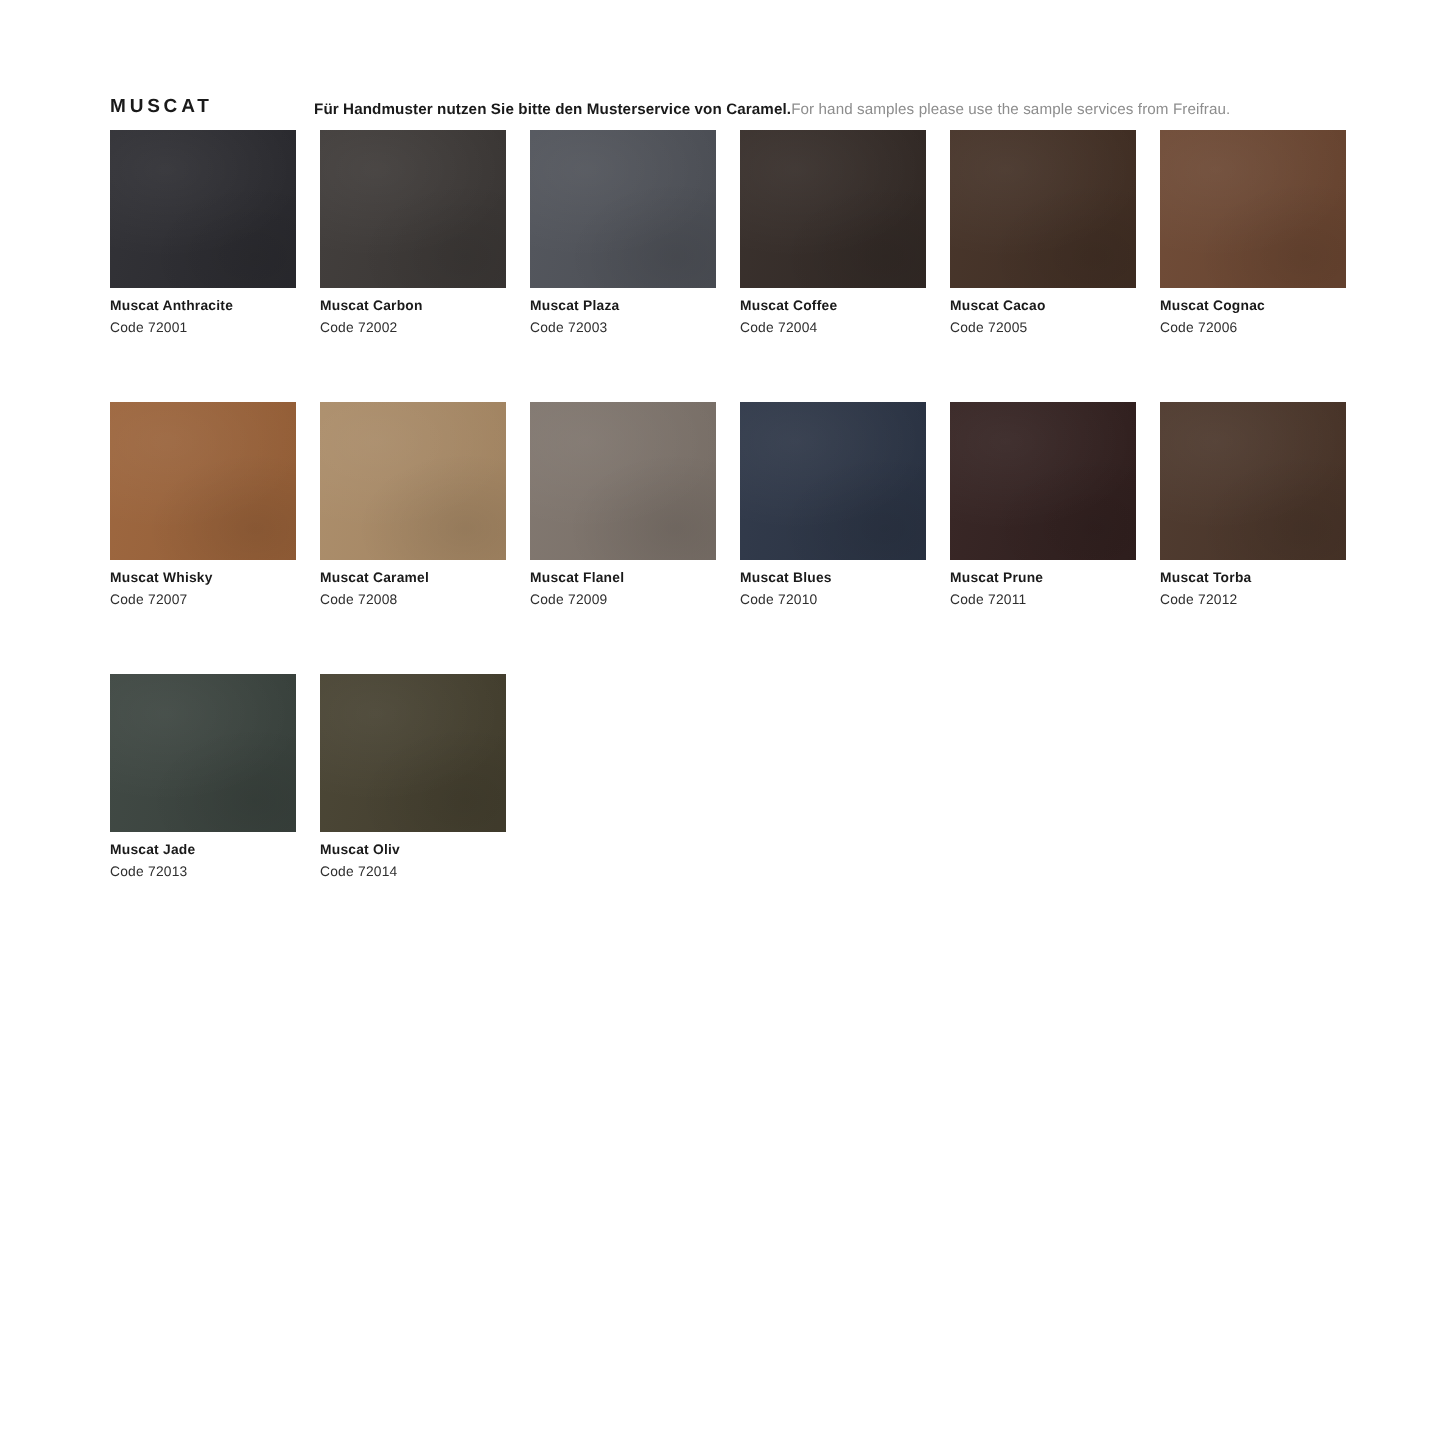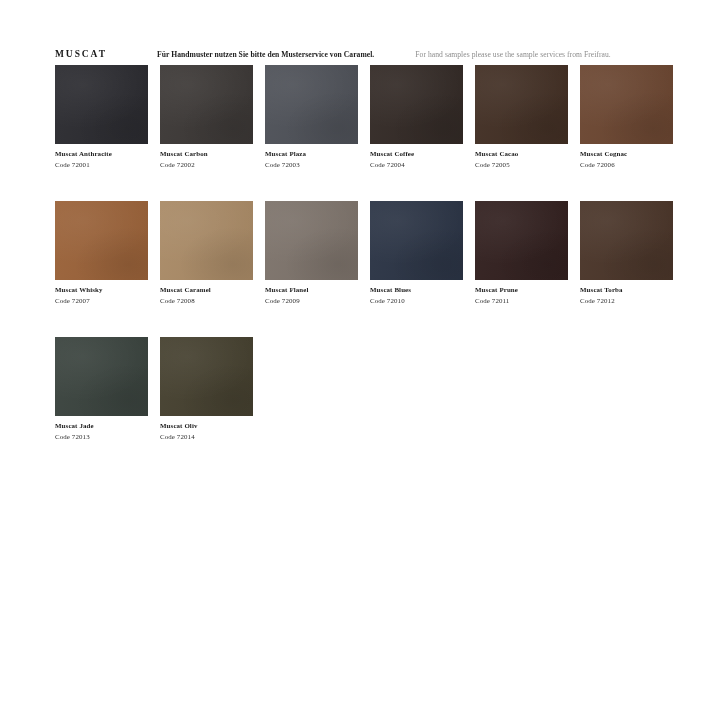--- a/index.html
+++ b/index.html
@@ -2,35 +2,35 @@
 <html><head>
 <meta charset="utf-8">
 <style>
   html,body{margin:0;padding:0;}
   body{
     width:720px;height:720px;background:#ffffff;
     font-family:"Liberation Sans","DejaVu Sans",sans-serif;
     -webkit-font-smoothing:antialiased;
     overflow:hidden;
   }
-  #sheet{position:relative;width:641px;height:720px;background:#ffffff;font-family:Liberation Serif, serif;}
+  #sheet{position:relative;width:641px;height:720px;background:#ffffff;}
 
   
   #header{position:absolute;left:55px;top:48px;width:620px;height:16px;}
   #collection-title{
     position:absolute;left:0;top:0;
     font-size:9.5px;font-weight:700;letter-spacing:1.9px;
     color:#1a1a1a;line-height:12px;white-space:nowrap;
   }
   #service-note{
     position:absolute;left:102px;top:1px;
     font-size:7.6px;line-height:11px;white-space:nowrap;
   }
   #service-note .de{font-weight:700;color:#1a1a1a;letter-spacing:0.05px;}
-  #service-note .en{font-weight:400;color:#8d8d8d;letter-spacing:0.05px;margin-left:41px;}
+  #service-note .en{font-weight:400;color:#8d8d8d;letter-spacing:0.05px;}
 
   
   #grid{
     position:absolute;left:55px;top:65px;
     width:615px;
     display:grid;
     grid-template-columns:repeat(6,93px);
     column-gap:12px;
     row-gap:31px;
   }

